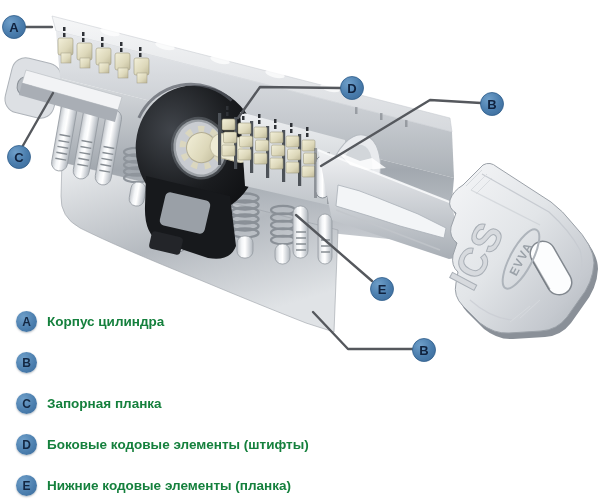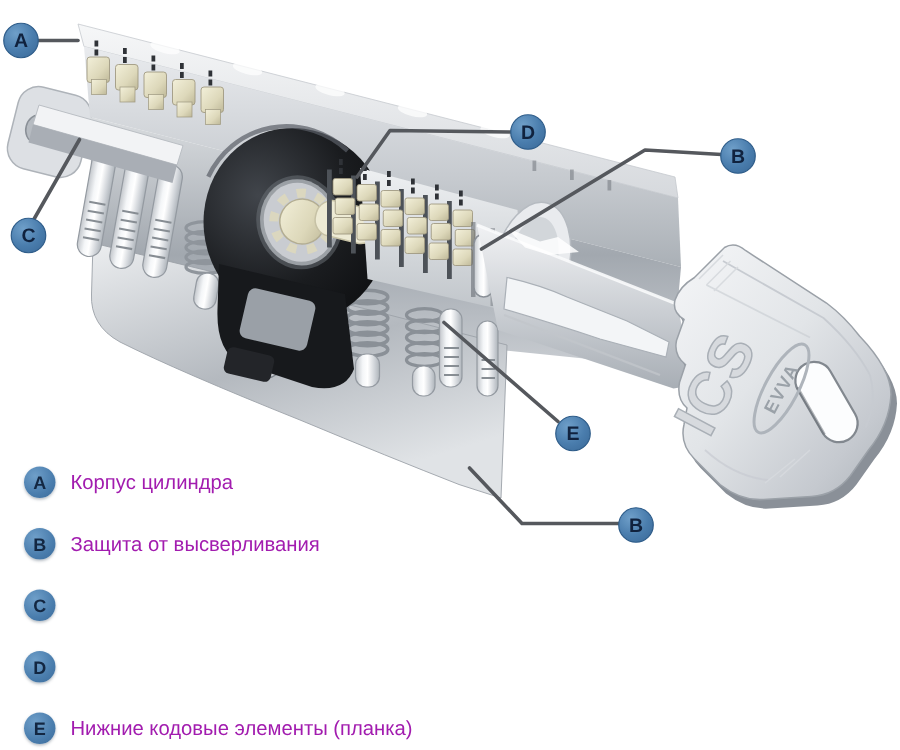--- a/index.html
+++ b/index.html
@@ -10,21 +10,21 @@
   .diagram-svg{position:absolute;left:0;top:0;}
   .legend{position:absolute;left:16px;top:311px;}
   .legend-item{display:flex;align-items:center;height:21px;margin-bottom:20px;}
   .legend-badge{
     width:21px;height:21px;border-radius:50%;flex:none;
     background:radial-gradient(circle at 35% 30%, #6f9fc9, #4a7dad 60%, #3b6a99 100%);
     box-shadow:0 1px 2px rgba(40,60,80,.35);
     display:flex;align-items:center;justify-content:center;
     font-weight:bold;font-size:12px;color:#132742;margin-right:10px;
   }
-  .legend-label{font-size:13.5px;font-weight:normal;color:#a21caf;white-space:nowrap;}
+  .legend-label{font-size:13.5px;font-weight:bold;color:#15803d;white-space:nowrap;}
   .badge-letter{font-weight:bold;font-size:13px;fill:#10223e;}
   .cl{stroke:#55585d;stroke-width:2.4;fill:none;stroke-linejoin:round;stroke-linecap:round;}
 </style>
 </head>
 <body>
 
 <div class="stage">
 
 <svg class="diagram-svg" width="600" height="500" viewBox="0 0 600 500">
   <defs>
@@ -345,27 +345,28 @@
   </g>
 </svg>
 
 <div class="legend">
   <div class="legend-item">
     <div class="legend-badge">A</div>
     <div class="legend-label">Корпус цилиндра</div>
   </div>
   <div class="legend-item">
     <div class="legend-badge">B</div>
-    <div class="legend-label">Защита от высверливания</div>
   </div>
   <div class="legend-item">
     <div class="legend-badge">C</div>
+    <div class="legend-label">Запорная планка</div>
   </div>
   <div class="legend-item">
     <div class="legend-badge">D</div>
+    <div class="legend-label">Боковые кодовые элементы (штифты)</div>
   </div>
   <div class="legend-item">
     <div class="legend-badge">E</div>
     <div class="legend-label">Нижние кодовые элементы (планка)</div>
   </div>
 </div>
 
 </div>
 
 </body></html>

